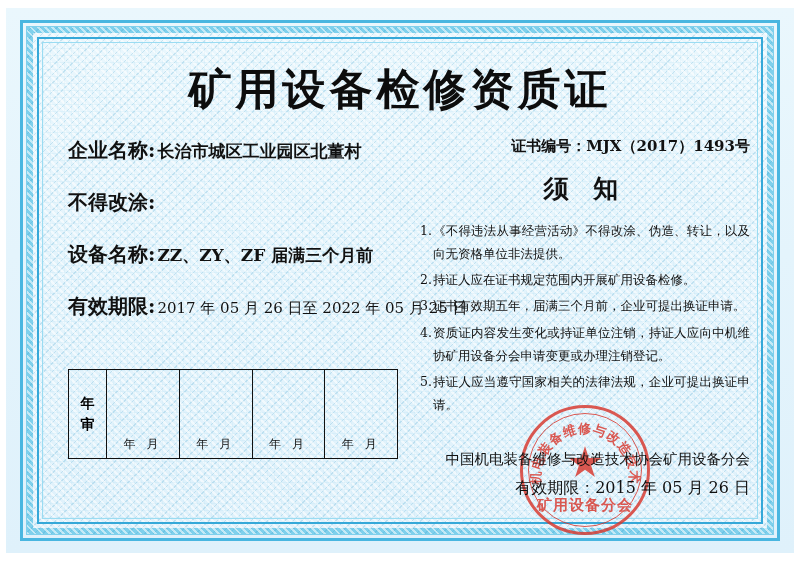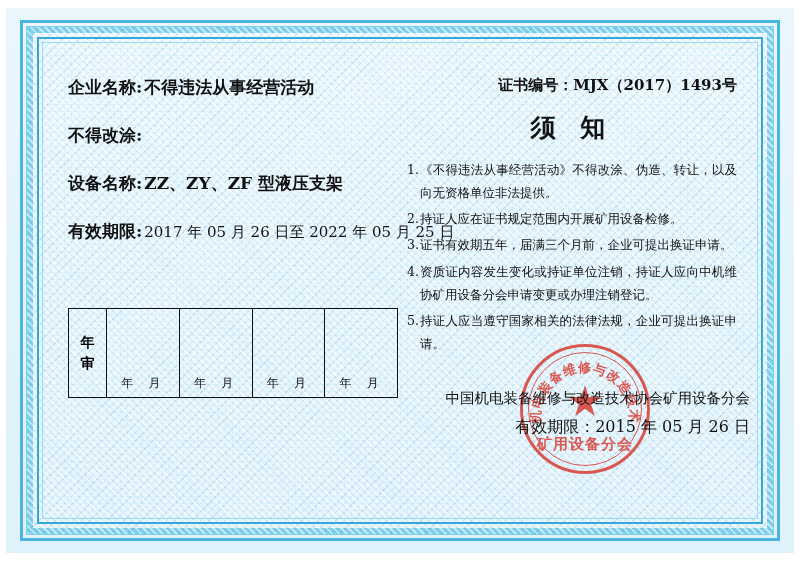--- a/index.html
+++ b/index.html
@@ -120,21 +120,21 @@
     display: flex;
     align-items: baseline;
     margin-bottom: 25px;
     font-size: 17px;
     color: #111;
     white-space: nowrap;
   }
   .field-label {
     font-family: "DejaVu Serif", "Liberation Serif", serif;
     font-weight: bold;
-    font-size: 17px;
+    font-size: 20px;
     flex: none;
   }
   .field-value {
     font-family: "DejaVu Serif", "Liberation Serif", serif;
     font-weight: bold;
     font-size: 17px;
     margin-left: 2px;
   }
   .field-value.small {
     font-size: 15px;
@@ -175,30 +175,30 @@
     border-right: 1.4px solid #111;
     box-sizing: border-box;
   }
   .rt-cell:last-child { border-right: none; }
   .rt-cell span {
     position: absolute;
     bottom: 5px;
     left: 0;
     right: 0;
     text-align: center;
-    font-family: Liberation Mono, monospace;
+    font-family: Liberation Serif, serif;
     font-size: 12px;
     color: #111;
     letter-spacing: 4px;
   }
 
   
   .right-col {
     position: absolute;
-    right: 13px;
+    right: 0;
     top: 0;
     width: 330px;
   }
   .cert-no {
     text-align: right;
     font-family: "DejaVu Serif", "Liberation Serif", serif;
     font-size: 15px;
     font-weight: bold;
     color: #111;
     white-space: nowrap;
@@ -316,37 +316,38 @@
 
   <div class="frame-outer"></div>
   <div class="frame-mid"></div>
   <div class="guilloche"></div>
   <div class="frame-inner"></div>
   <div class="frame-thin"></div>
   <div class="page-bg-texture"></div>
 
   <div class="content">
 
+    <div class="doc-title">矿用设备检修资质证</div>
 
     <div class="body-cols">
 
       <div class="left-col">
 
         <div class="field-row">
           <span class="field-label">企业名称:</span>
-          <span class="field-value">不得违法从事经营活动</span>
+          <span class="field-value">长治市城区工业园区北董村</span>
         </div>
 
         <div class="field-row">
           <span class="field-label">不得改涂:</span>
         </div>
 
         <div class="field-row">
           <span class="field-label">设备名称:</span>
-          <span class="field-value">ZZ、ZY、ZF 型液压支架</span>
+          <span class="field-value">ZZ、ZY、ZF 届满三个月前</span>
         </div>
 
         <div class="field-row">
           <span class="field-label">有效期限:</span>
           <span class="field-value small">2017 年 05 月 26 日至 2022 年 05 月 25 日</span>
         </div>
 
       </div>
 
       <div class="review-table">

